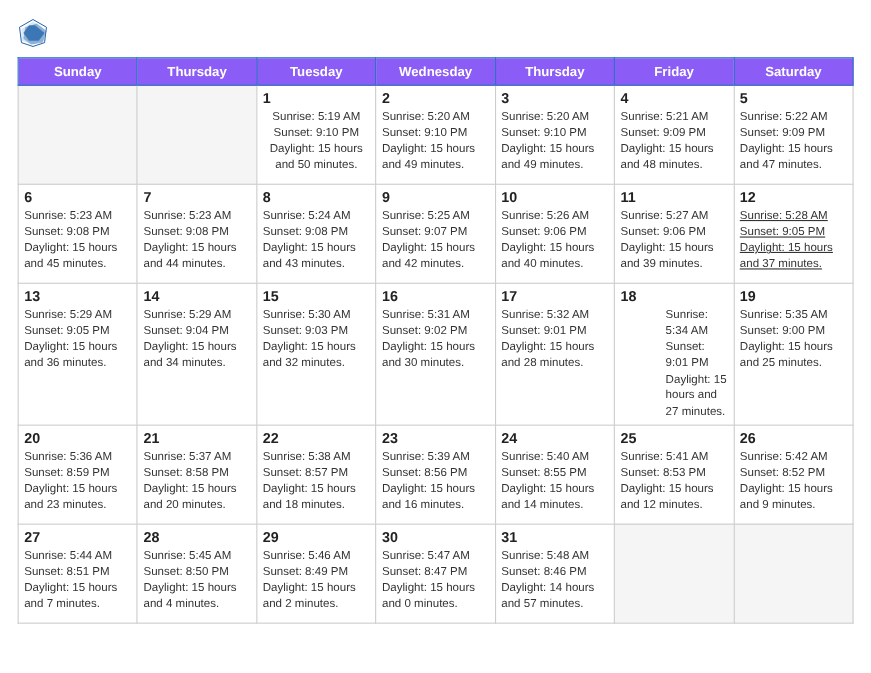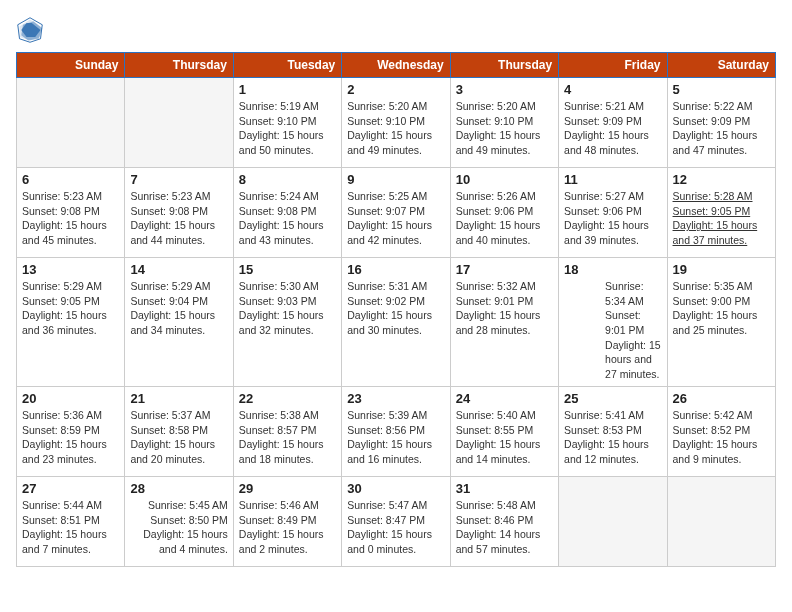--- a/index.html
+++ b/index.html
@@ -47,23 +47,23 @@
     .location {
       font-size: 15px;
       color: #444;
     }
     table {
       width: 100%;
       border-collapse: collapse;
       font-size: 11px;
     }
     th {
-      background-color: #c2410c;
+      background-color: #8b5cf6;
       color: #fff;
-      text-align: right;
+      text-align: center;
       padding: 5px 6px;
       font-size: 12px;
       font-weight: bold;
       border: 1px solid #2a72c3;
     }
     td {
       border: 1px solid #ccc;
       vertical-align: top;
       padding: 4px 5px;
       width: 108px;
@@ -122,21 +122,21 @@
         <th>Friday</th>
         <th>Saturday</th>
       </tr>
   </thead>
   <tbody id="calendar-body">
   <tr>
         <td class="empty"></td>
         <td class="empty"></td>
         <td>
           <span class="day-number">1</span>
-          <div class="day-info" style="white-space: pre-line;">Sunrise: 5:19 AM
+          <div class="day-info" style="white-space: pre-line; text-align: center;">Sunrise: 5:19 AM
 Sunset: 9:10 PM
 Daylight: 15 hours and 50 minutes.</div>
         </td>
         <td>
           <span class="day-number">2</span>
           <div class="day-info" style="white-space: pre-line;">Sunrise: 5:20 AM
 Sunset: 9:10 PM
 Daylight: 15 hours and 49 minutes.</div>
         </td>
         <td>
@@ -292,21 +292,21 @@
       </tr>
       <tr>
         <td>
           <span class="day-number">27</span>
           <div class="day-info" style="white-space: pre-line;">Sunrise: 5:44 AM
 Sunset: 8:51 PM
 Daylight: 15 hours and 7 minutes.</div>
         </td>
         <td>
           <span class="day-number">28</span>
-          <div class="day-info" style="white-space: pre-line; text-align: right;">Sunrise: 5:45 AM
+          <div class="day-info" style="white-space: pre-line;">Sunrise: 5:45 AM
 Sunset: 8:50 PM
 Daylight: 15 hours and 4 minutes.</div>
         </td>
         <td>
           <span class="day-number">29</span>
           <div class="day-info" style="white-space: pre-line;">Sunrise: 5:46 AM
 Sunset: 8:49 PM
 Daylight: 15 hours and 2 minutes.</div>
         </td>
         <td>

